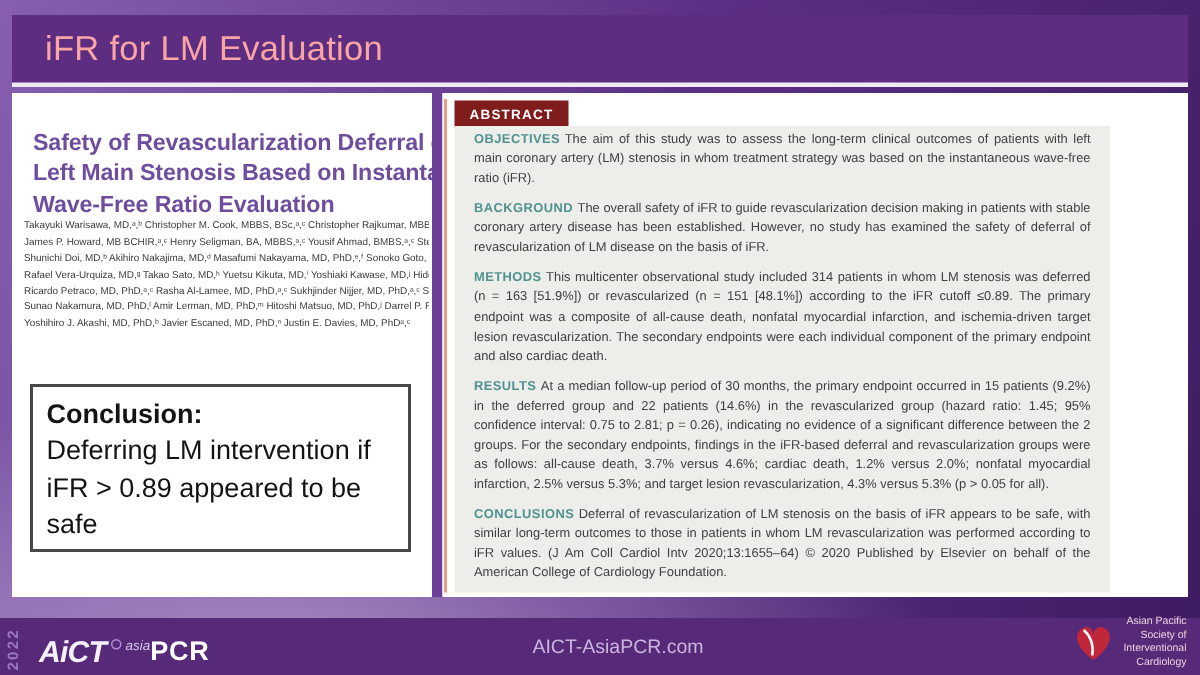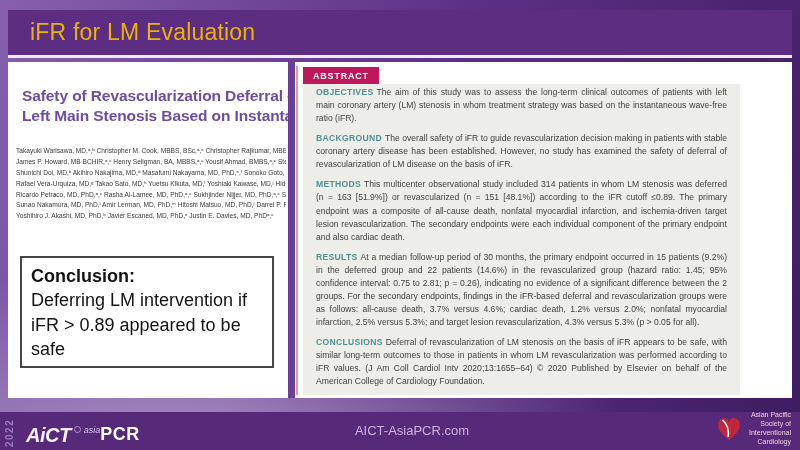--- a/index.html
+++ b/index.html
@@ -9,42 +9,42 @@
     background:
       radial-gradient(90% 70% at 25% 100%, rgba(225,212,240,0.55) 0%, rgba(225,212,240,0) 60%),
       linear-gradient(110deg, #8660ae 0%, #5c2f86 50%, #3e1c60 100%);
   }
   
   .header{
     position:absolute;left:8px;top:10px;right:8px;height:48px;
     background:#5c2d80;border-bottom:3px solid rgba(255,255,255,0.9);
     display:flex;align-items:center;padding-left:22px;box-sizing:border-box;
   }
-  .header .title{color:#eab308;font-size:23px;letter-spacing:0.2px;}
+  .header .title{color:#fca5a5;font-size:23px;letter-spacing:0.2px;}
   
   .content{position:absolute;left:8px;top:62px;right:8px;bottom:52px;background:#ffffff;}
   .left-card{position:absolute;left:0;top:0;bottom:0;width:280px;background:#fff;overflow:hidden;}
   .panel-gap{position:absolute;left:280px;top:0;bottom:0;width:7px;background:#6b3e97;}
   .right-card{position:absolute;left:287px;right:0;top:0;bottom:0;background:#fff;}
   
   .paper-title{position:absolute;left:14px;top:24px;width:266px;color:#6f4d9e;font-weight:bold;font-size:15.5px;line-height:1.32;letter-spacing:-0.1px;}
   .paper-title div{white-space:nowrap;overflow:hidden;}
   .authors{position:absolute;left:8px;top:84px;width:270px;color:#3a3a3a;font-size:6.6px;line-height:1.65;}
   .authors div{white-space:nowrap;overflow:hidden;}
   .conclusion-box{
     position:absolute;left:12px;top:194px;width:254px;height:112px;box-sizing:border-box;
     border:2px solid #474747;background:#fff;padding:6px 9px;color:#141414;
   }
   .conclusion-box .c-head{font-weight:bold;font-size:18px;line-height:1.35;}
   .conclusion-box .c-body{font-size:18px;line-height:1.35;}
   .citation{position:absolute;left:14px;top:314px;width:268px;font-size:10px;color:#2b2b2b;white-space:nowrap;overflow:hidden;}
   
   .salmon-rule{position:absolute;left:1px;top:4px;bottom:3px;width:2px;background:#e59d80;}
   .abstract-tag{
-    position:absolute;left:8px;top:5px;background:#be185d;color:#ffffff;
+    position:absolute;left:8px;top:5px;background:#7f1d1d;color:#ffffff;
     font-size:9px;font-weight:bold;letter-spacing:0.8px;padding:4px 10px;
   }
   .abstract-box{
     position:absolute;left:8px;top:22px;width:437px;bottom:3px;box-sizing:border-box;
     background:#edeeea;padding:2px 13px 8px 13px;overflow:hidden;
   }
   .abstract-box p{margin:0 0 7px 0;font-size:8.6px;line-height:1.52;color:#3f3f3f;text-align:justify;}
   .sec-label{color:#4f9290;font-weight:bold;letter-spacing:0.3px;margin-right:3px;}
   
   .footer-bar{position:absolute;left:0;right:0;bottom:0;height:38px;background:#562979;}
@@ -69,20 +69,21 @@
 <div class="header">
   <div class="title">iFR for LM Evaluation</div>
 </div>
 
 <div class="content">
 
   <div class="left-card">
     <div class="paper-title">
       <div>Safety of Revascularization Deferral of</div>
       <div>Left Main Stenosis Based on Instantaneous</div>
+      <div>Wave-Free Ratio Evaluation</div>
     </div>
     <div class="authors">
       <div>Takayuki Warisawa, MD,ᵃ,ᵇ Christopher M. Cook, MBBS, BSc,ᵃ,ᶜ Christopher Rajkumar, MBBS, BSc,ᵃ,ᶜ</div>
       <div>James P. Howard, MB BCHIR,ᵃ,ᶜ Henry Seligman, BA, MBBS,ᵃ,ᶜ Yousif Ahmad, BMBS,ᵃ,ᶜ Stephanie El Hajj, MD,ᵇ</div>
       <div>Shunichi Doi, MD,ᵇ Akihiro Nakajima, MD,ᵈ Masafumi Nakayama, MD, PhD,ᵉ,ᶠ Sonoko Goto, MD,ᵇ</div>
       <div>Rafael Vera-Urquiza, MD,ᵍ Takao Sato, MD,ʰ Yuetsu Kikuta, MD,ⁱ Yoshiaki Kawase, MD,ʲ Hidetaka Nishina, MD,ᵏ</div>
       <div>Ricardo Petraco, MD, PhD,ᵃ,ᶜ Rasha Al-Lamee, MD, PhD,ᵃ,ᶜ Sukhjinder Nijjer, MD, PhD,ᵃ,ᶜ Sayan Sen, MD, PhD,ᵃ,ᶜ</div>
       <div>Sunao Nakamura, MD, PhD,ˡ Amir Lerman, MD, PhD,ᵐ Hitoshi Matsuo, MD, PhD,ʲ Darrel P. Francis, MD,ᵃ,ᶜ</div>
       <div>Yoshihiro J. Akashi, MD, PhD,ᵇ Javier Escaned, MD, PhD,ⁿ Justin E. Davies, MD, PhDᵃ,ᶜ</div>
     </div>

